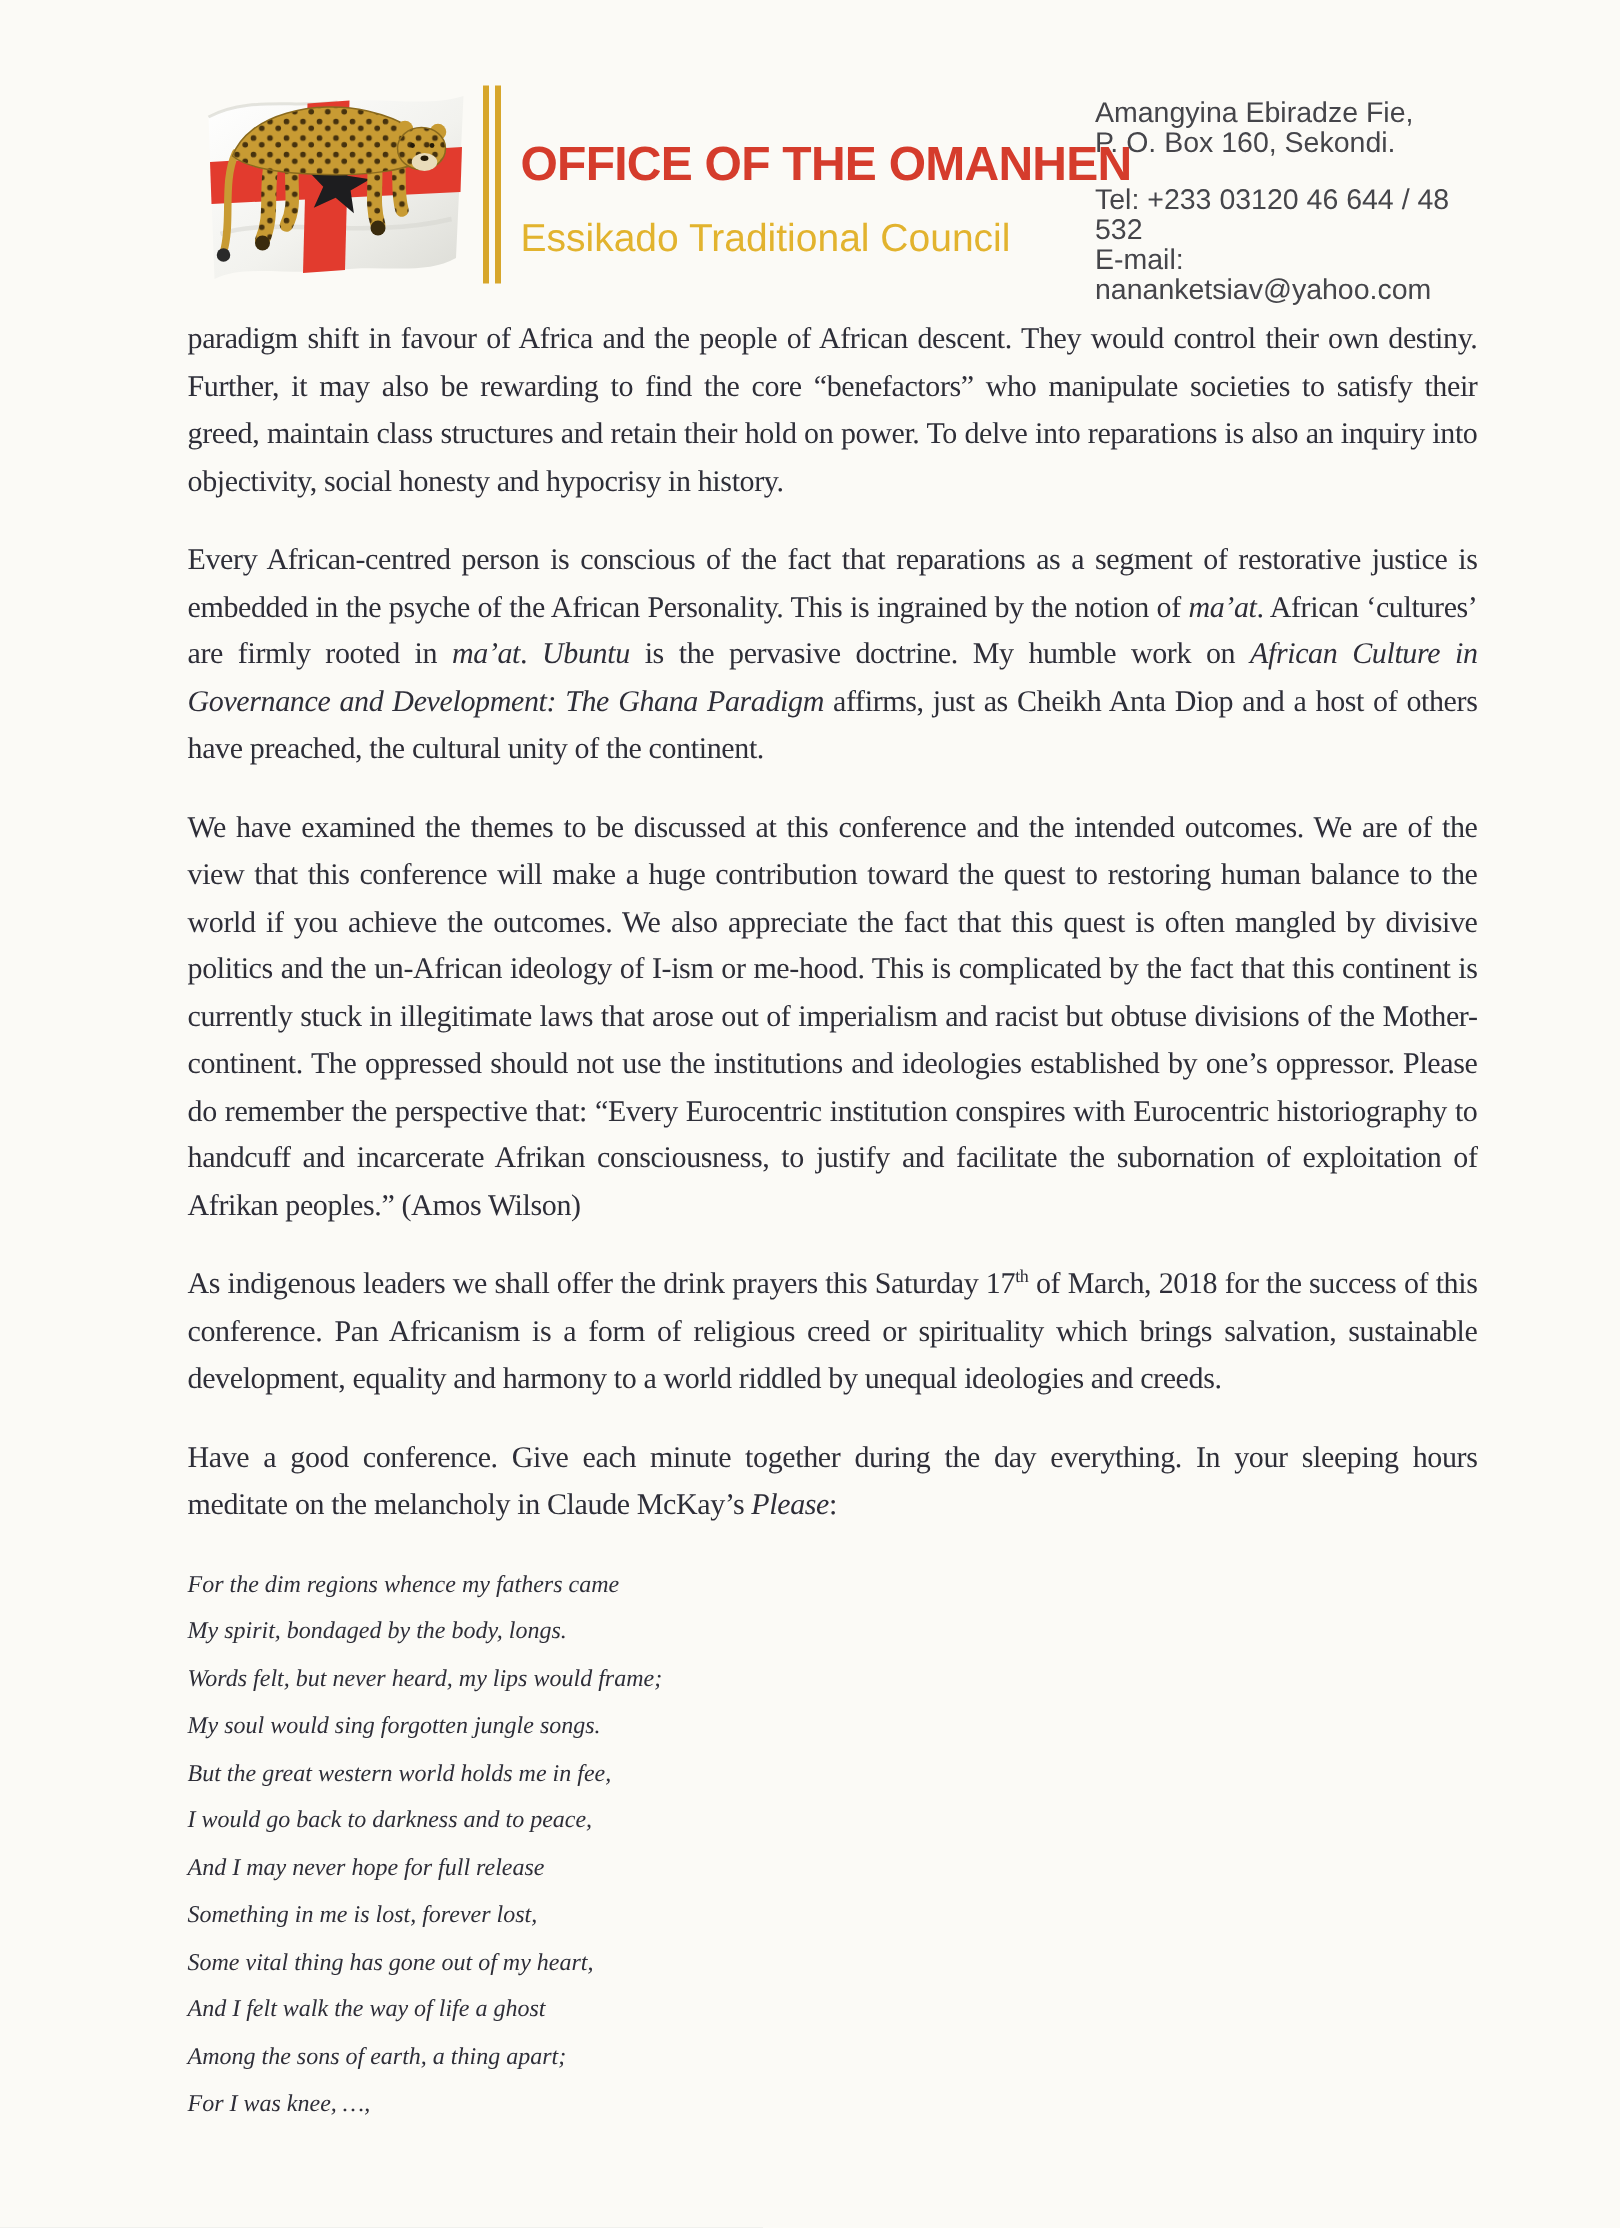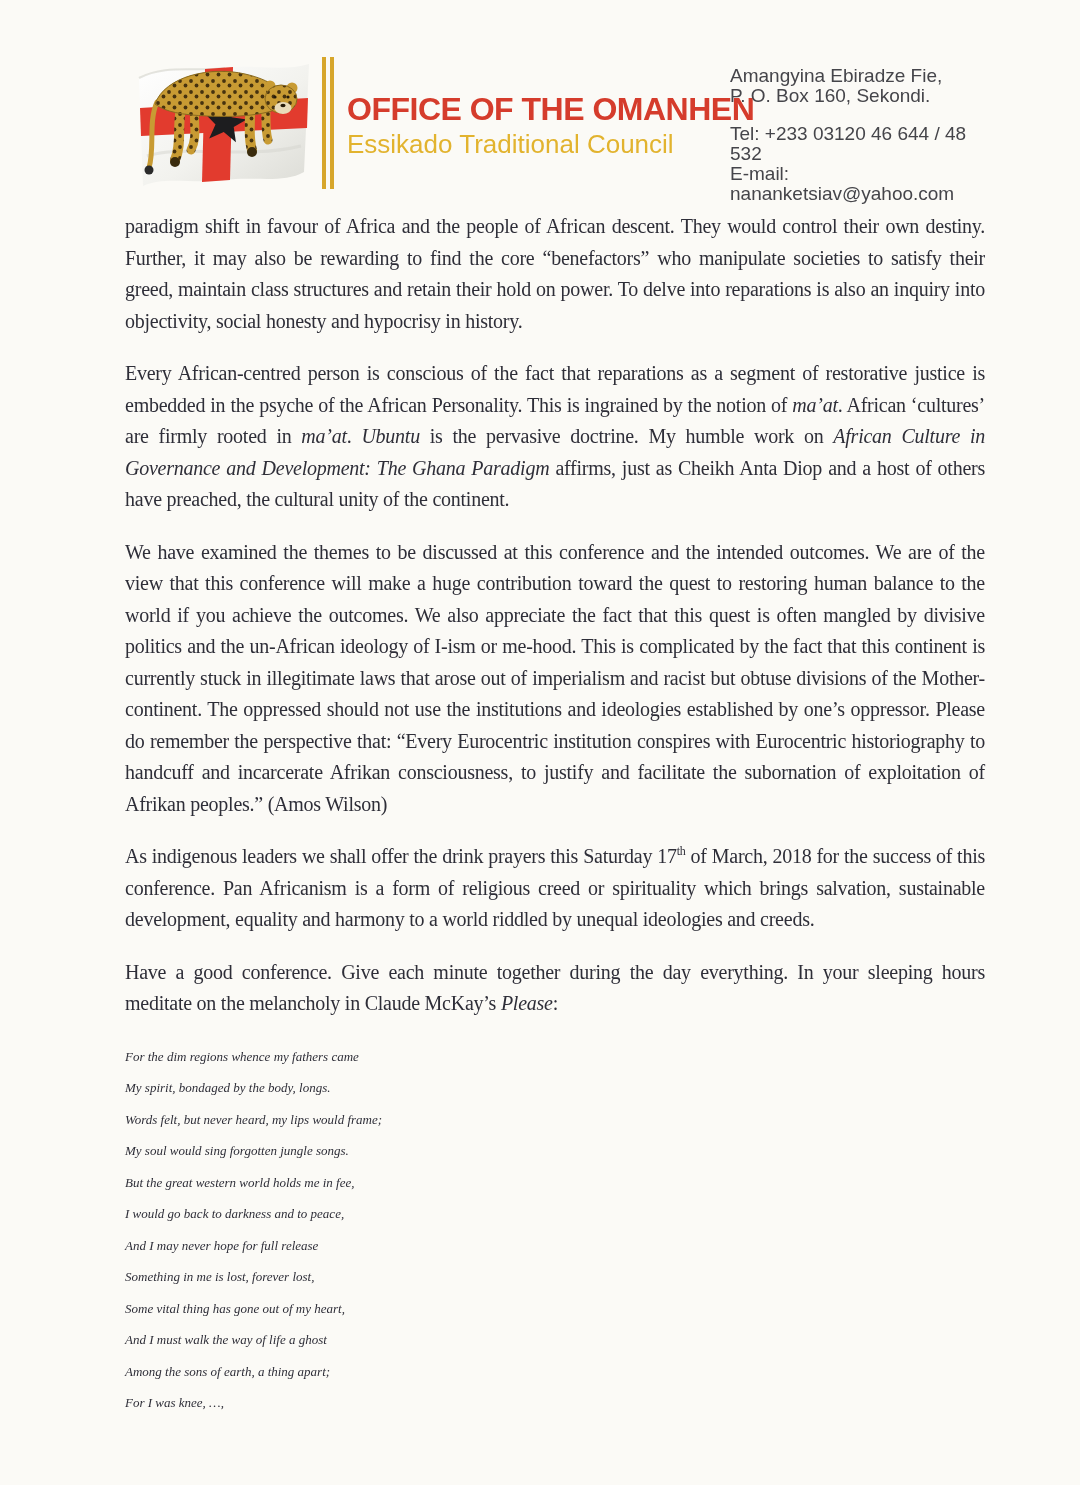--- a/index.html
+++ b/index.html
@@ -31,21 +31,21 @@
     color: #d53c2c;
     white-space: nowrap;
     line-height: 1.1;
   }
   .org-subtitle {
     font-family: "Liberation Sans", sans-serif;
     font-size: 26px;
     color: #e2b32e;
     white-space: nowrap;
     line-height: 1.2;
-    margin-top: 2px;
+    margin-top: 16px;
   }
 
   .contact-block {
     position: absolute; left: 730px; top: 66px; width: 260px;
     font-family: "Liberation Sans", sans-serif;
     font-size: 19px; line-height: 20px; color: #45454a;
   }
   .contact-gap { height: 18px; }
 
   
@@ -58,21 +58,21 @@
   .para {
     margin: 0 0 21px 0;
     font-size: 20px;
     letter-spacing: -0.25px;
     line-height: 31.5px;
     text-align: justify;
   }
   .para sup { font-size: 12px; line-height: 0; }
   .poem {
     margin: 0 0 21px 0;
-    font-size: 13px;
+    font-size: 16px;
     line-height: 31.5px;
     font-style: italic;
     font-family: Liberation Serif, serif;
   }
 </style>
 </head>
 <body>
 
 <div class="page">
 
@@ -161,19 +161,19 @@
       <div class="poem">
         <div class="poem-line">For the dim regions whence my fathers came</div>
         <div class="poem-line">My spirit, bondaged by the body, longs.</div>
         <div class="poem-line">Words felt, but never heard, my lips would frame;</div>
         <div class="poem-line">My soul would sing forgotten jungle songs.</div>
         <div class="poem-line">But the great western world holds me in fee,</div>
         <div class="poem-line">I would go back to darkness and to peace,</div>
         <div class="poem-line">And I may never hope for full release</div>
         <div class="poem-line">Something in me is lost, forever lost,</div>
         <div class="poem-line">Some vital thing has gone out of my heart,</div>
-        <div class="poem-line">And I must walk the way of life a ghost</div>
+        <div class="poem-line">And I felt walk the way of life a ghost</div>
         <div class="poem-line">Among the sons of earth, a thing apart;</div>
         <div class="poem-line">For I was knee, …,</div>
       </div>
     </main>
 
 </div>
 
 </body></html>

